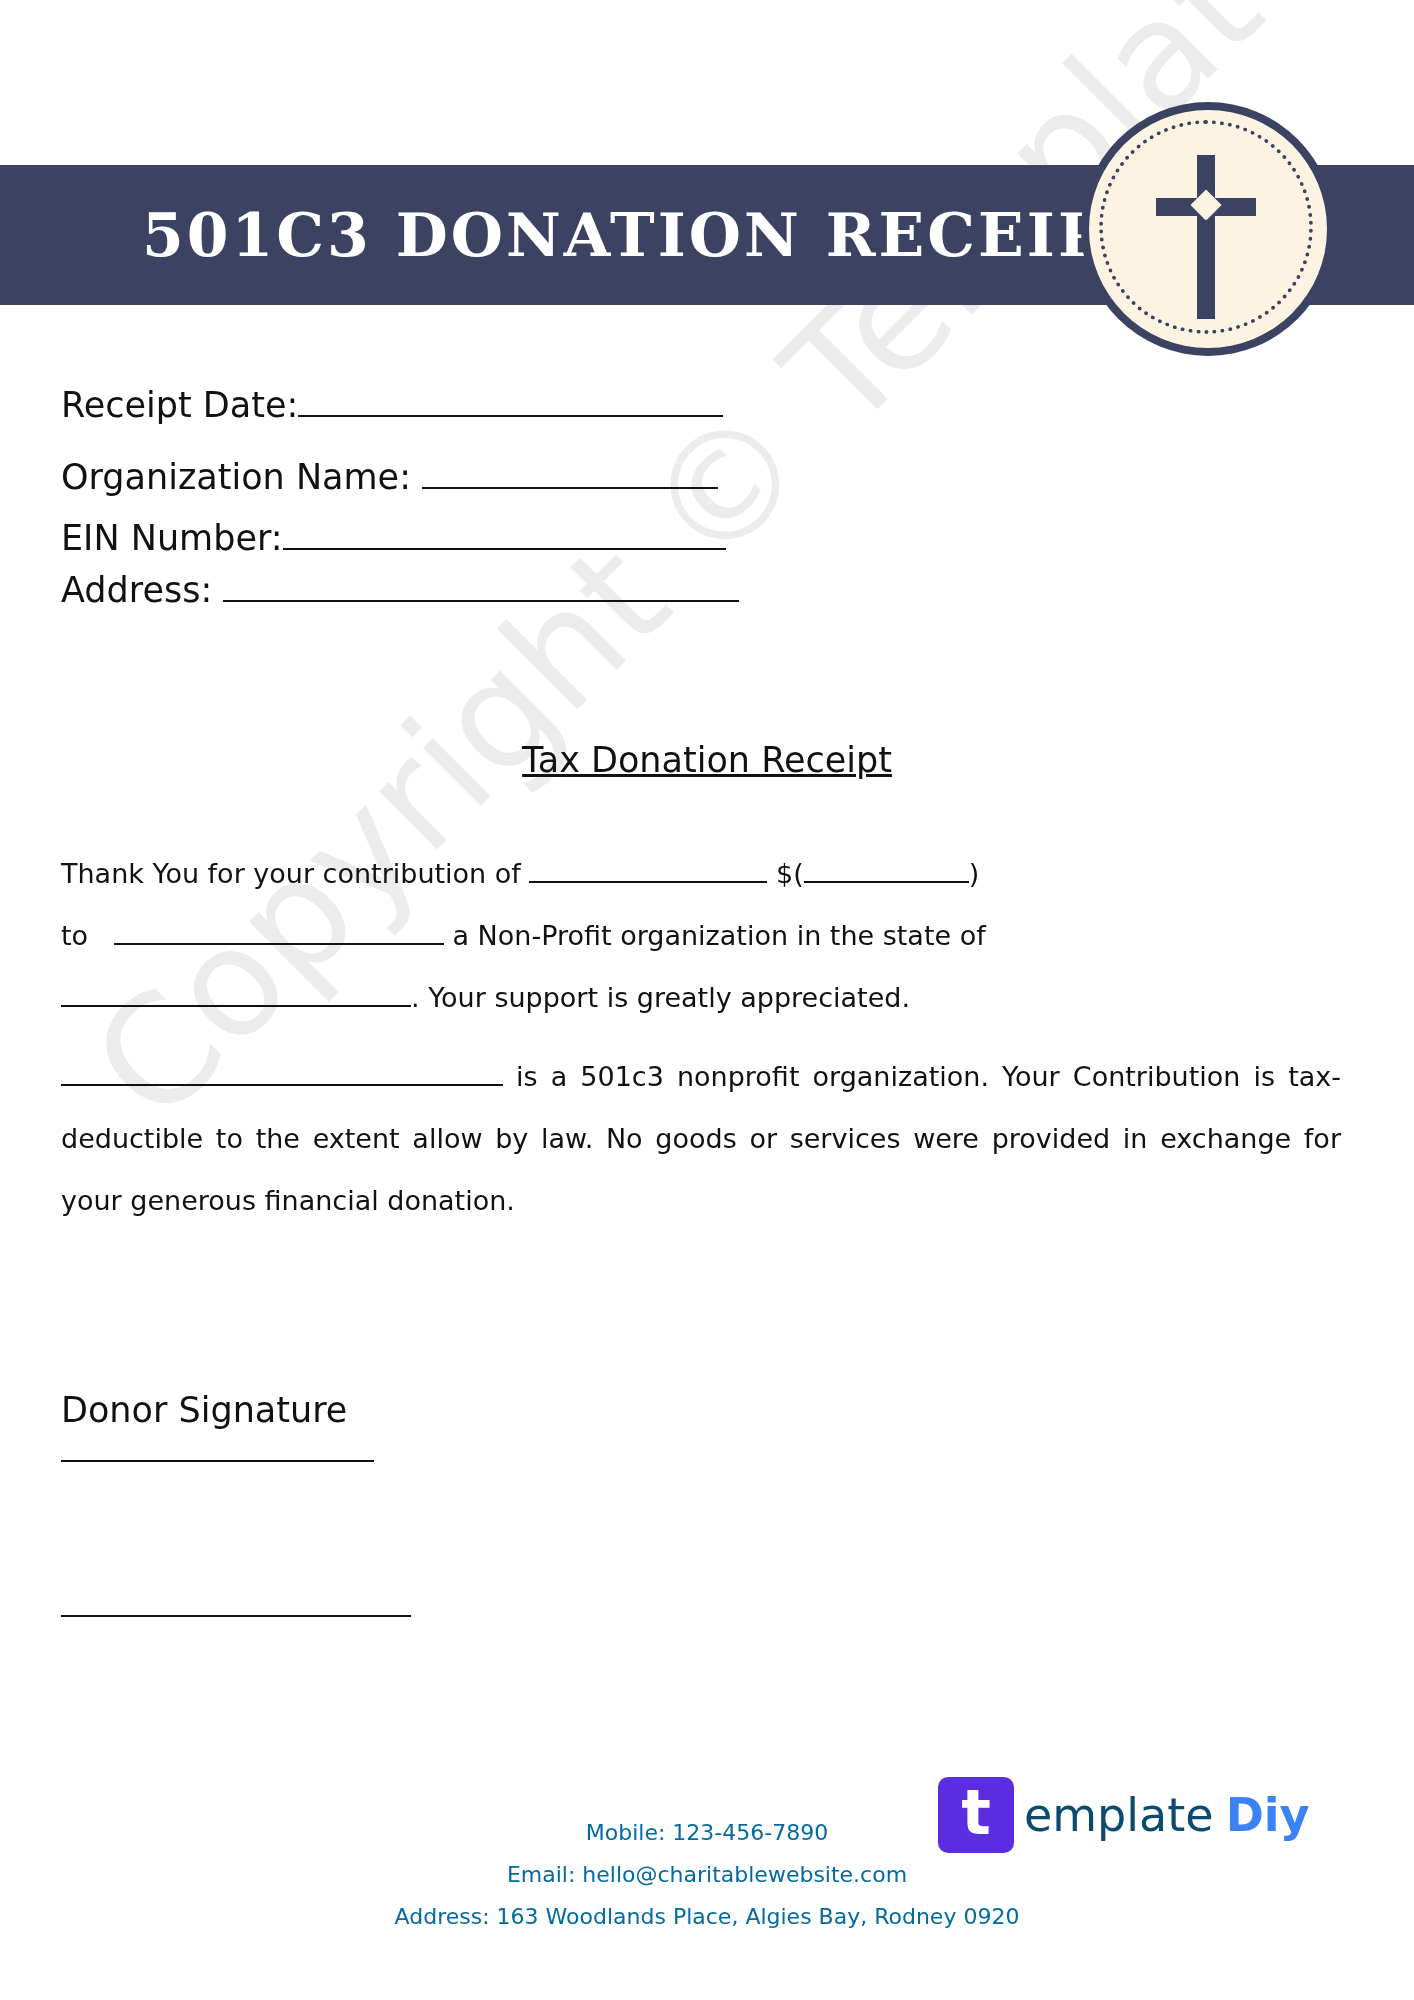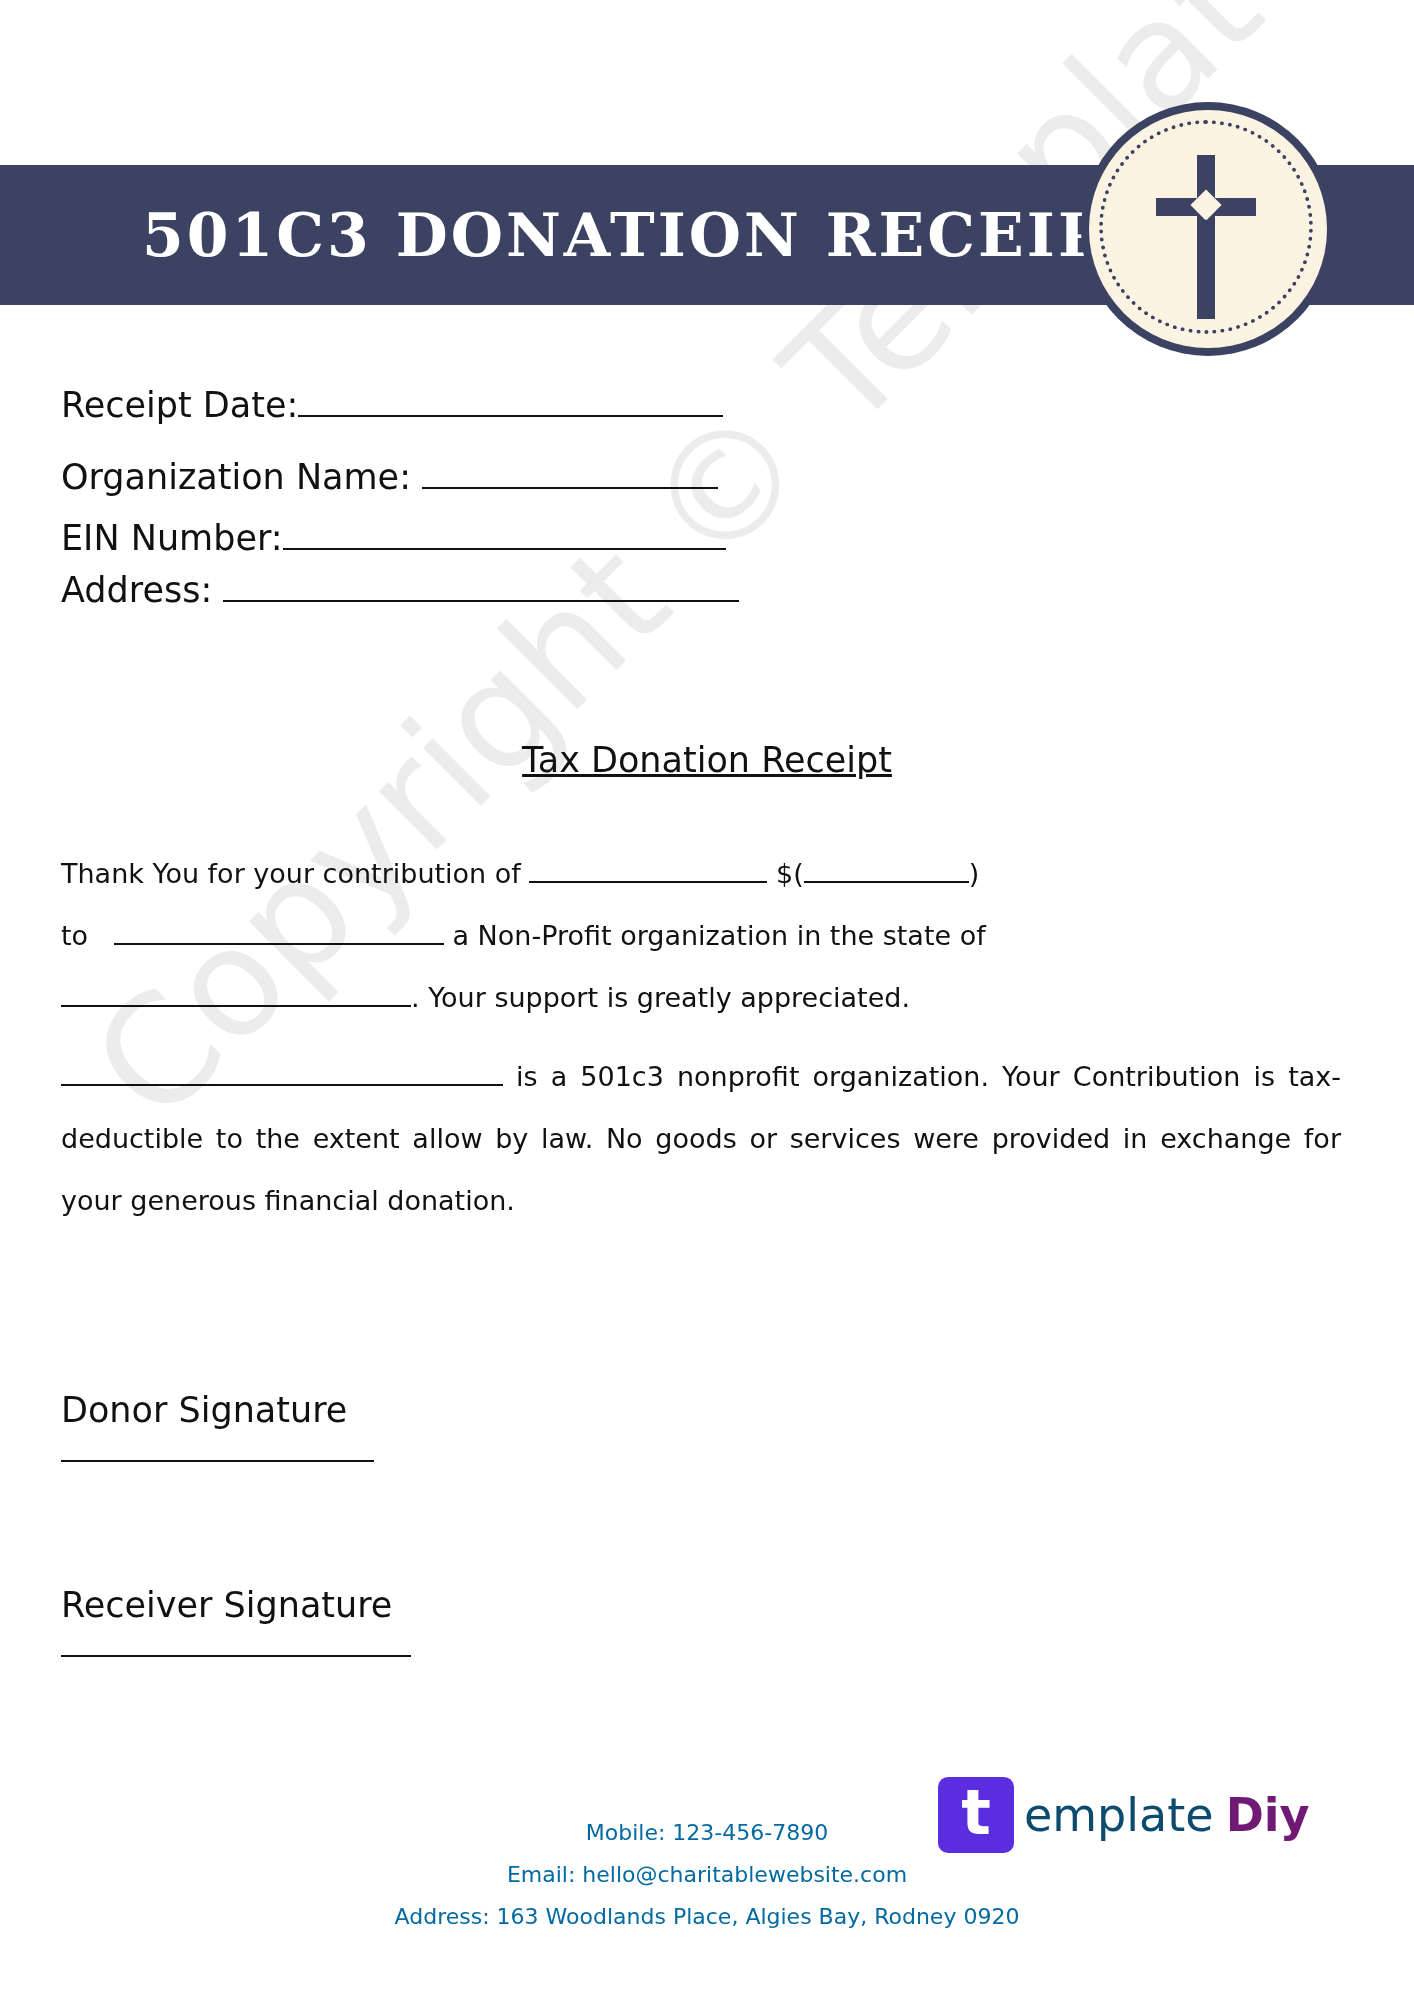--- a/index.html
+++ b/index.html
@@ -15,21 +15,21 @@
   .field{position:absolute;left:61px;font-size:35px;white-space:nowrap;}
   .blank{display:inline-block;border-bottom:2px solid #111;height:30px;vertical-align:baseline;}
   .subtitle{position:absolute;left:0;width:1414px;top:740px;text-align:center;font-size:35px;text-decoration:underline;}
   .para{position:absolute;left:61px;width:1280px;font-size:27px;line-height:62px;text-align:justify;}
   .watermark{position:absolute;left:60px;top:1030px;font-size:150px;color:rgba(150,150,150,0.18);transform:rotate(-45deg);transform-origin:left top;white-space:nowrap;font-family:"DejaVu Sans",sans-serif;}
   .sig{position:absolute;left:61px;font-size:35px;}
   .footer-line{position:absolute;left:0;width:1414px;text-align:center;font-size:22px;color:#0369a1;}
   .logo{position:absolute;left:938px;top:1777px;display:flex;align-items:center;}
   .logo-box{width:76px;height:76px;background:#5b2de0;border-radius:10px;color:#fff;font-size:62px;font-weight:bold;text-align:center;line-height:72px;}
   .logo-text{font-size:46px;margin-left:10px;color:#0c4a6e;}
-  .logo-accent{font-size:46px;color:#701a75;font-weight:bold;margin-left:12px;}
+  .logo-accent{font-size:46px;color:#3b82f6;font-weight:bold;margin-left:12px;}
 </style>
 </head>
 <body>
 
 <div class="watermark">Copyright © TemplateDIY.com</div>
 
 <div class="banner"></div>
 <div class="banner-title">501C3 DONATION RECEIPT</div>
 <div class="seal">
   <div class="seal-inner">
@@ -63,21 +63,20 @@
 
 <div class="para" style="top:1046px">
   <span class="blank" style="width:442px"></span><span> is a 501c3 nonprofit organization. Your Contribution is tax-deductible to the extent allow by law. No goods or services were provided in exchange for your generous financial donation.</span>
 </div>
 
 <div class="sig" style="top:1390px">
   <div>Donor Signature</div>
   <div class="blank" style="width:313px;height:18px"></div>
 </div>
 <div class="sig" style="top:1585px">
-  <div>Receiver Signature</div>
   <div class="blank" style="width:350px;height:18px"></div>
 </div>
 
 <div class="footer-line" style="top:1820px">Mobile: 123-456-7890</div>
 <div class="footer-line" style="top:1862px">Email: hello@charitablewebsite.com</div>
 <div class="footer-line" style="top:1904px">Address: 163 Woodlands Place, Algies Bay, Rodney 0920</div>
 
 <div class="logo">
   <div class="logo-box">t</div>
   <span class="logo-text">emplate</span>

